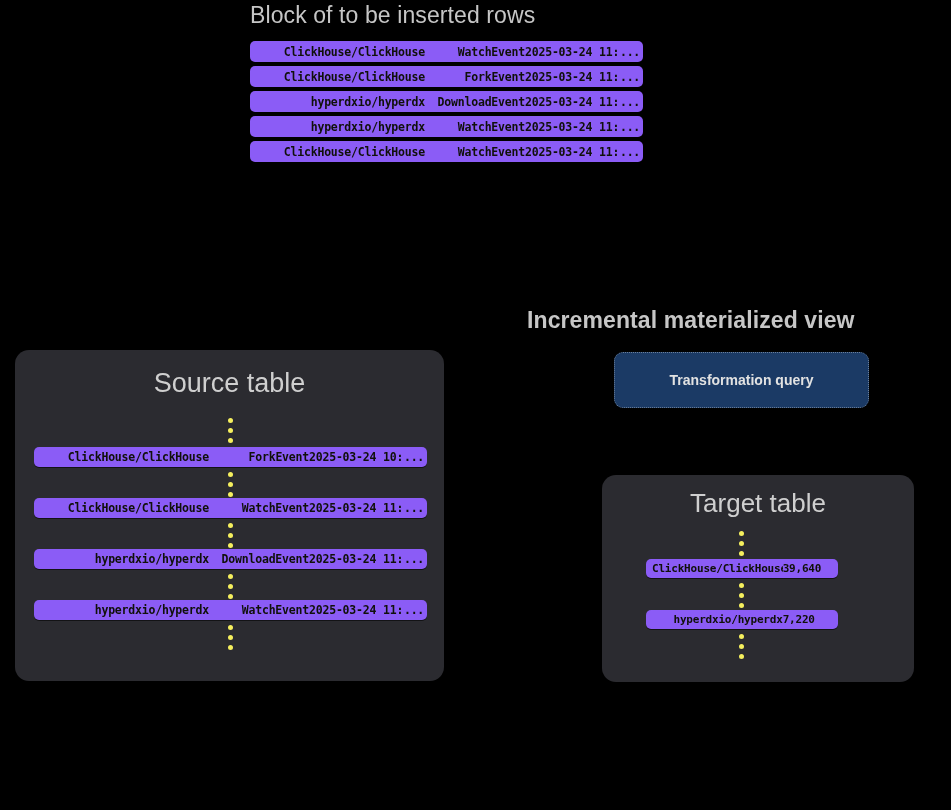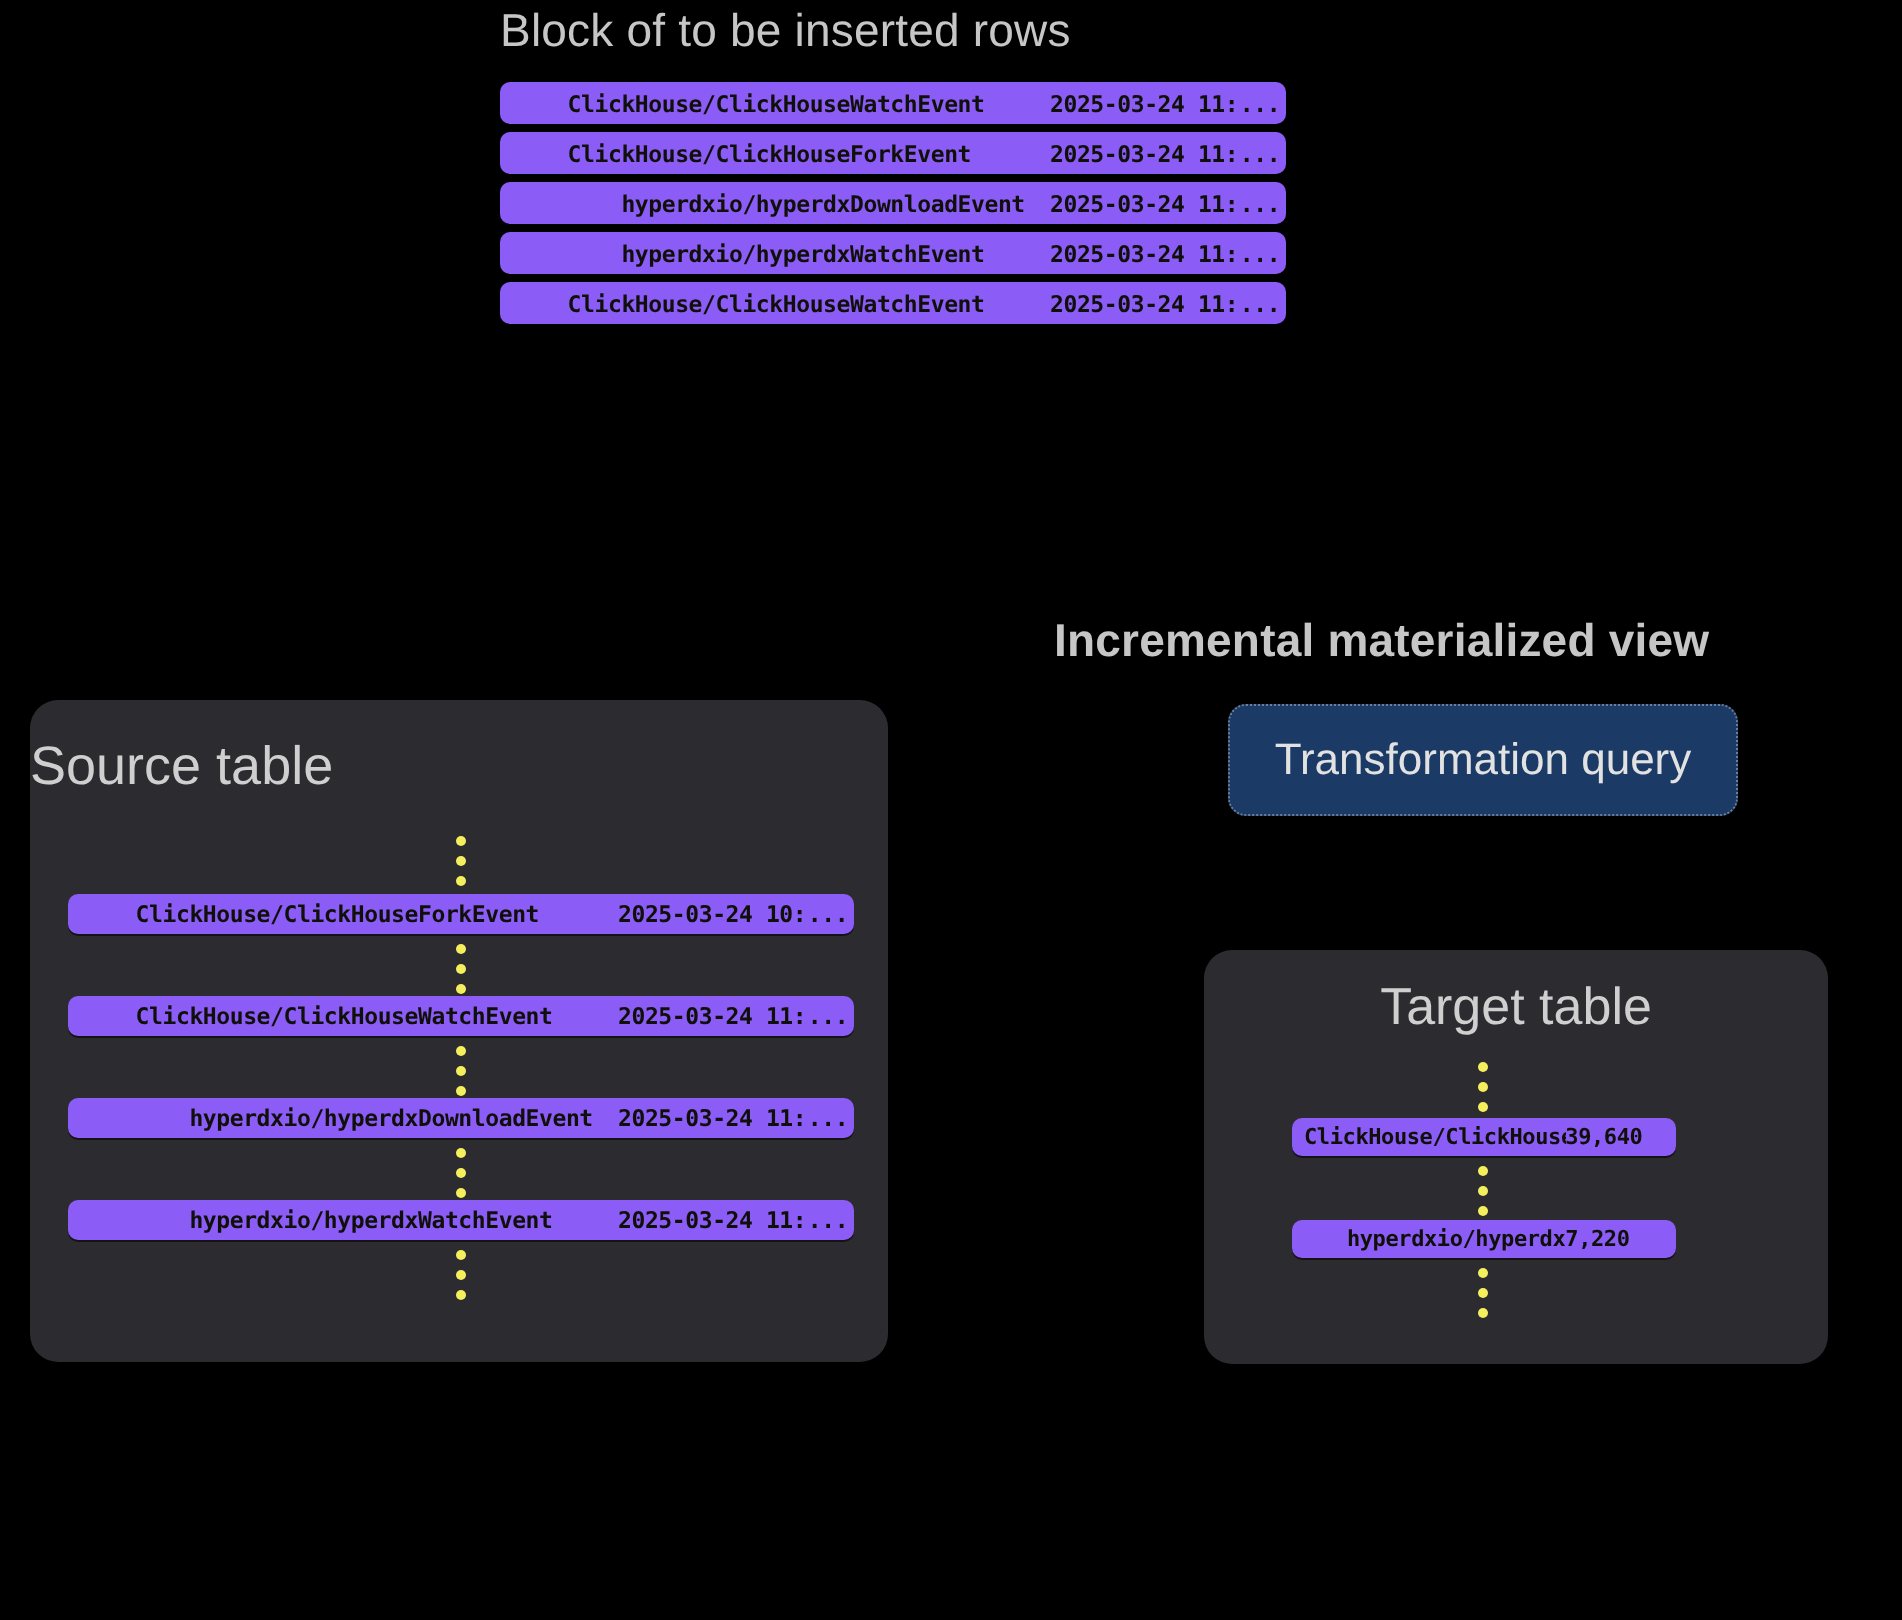--- a/index.html
+++ b/index.html
@@ -33,21 +33,21 @@
     border-radius: 5px;
     color: #10100a;
     font-family: "DejaVu Sans Mono", monospace;
     font-weight: bold;
     display: flex;
     align-items: center;
     box-sizing: border-box;
     box-shadow: 0 1px 0 rgba(0,0,0,0.55);
   }
   .yrow .c-repo   { text-align: right; white-space: nowrap; overflow: hidden; }
-  .yrow .c-event  { text-align: left; white-space: nowrap; overflow: hidden; }
+  .yrow .c-event  { text-align: right; white-space: nowrap; overflow: hidden; }
   .yrow .c-ts     { text-align: center; white-space: nowrap; overflow: hidden; }
   .yrow .c-dots   { text-align: center; white-space: nowrap; }
   .yrow .c-count  { text-align: left; white-space: nowrap; }
 
   
   #block-rows .yrow {
     left: 250px;
     width: 393px;
     height: 21px;
     font-size: 11.5px;
@@ -70,20 +70,21 @@
     left: 15px;
     top: 350px;
     width: 429px;
     height: 331px;
   }
   #source-panel .panel-title {
     position: absolute;
     top: 18px;
     left: 0;
     width: 100%;
+    text-align: center;
     color: #cfcfcf;
     font-size: 27px;
   }
   #source-panel .yrow {
     left: 19px;
     width: 393px;
     height: 20px;
     font-size: 11.5px;
     letter-spacing: -0.2px;
   }
@@ -143,21 +144,22 @@
     width: 255px;
     height: 56px;
     background: #1b3a65;
     border: 1px dotted #6b7f99;
     border-radius: 9px;
     box-sizing: border-box;
     display: flex;
     align-items: center;
     justify-content: center;
     color: #e2e2e2;
-    font-size: 22px;
+    font-size: 14px;
+    font-weight: bold;
   }
 </style>
 </head>
 <body>
 
 <div class="heading" id="block-title" style="left:250px; top:2px;">Block of to be inserted rows</div>
 
 <div id="block-rows">
 
   <div class="yrow" style="top:41px;">

